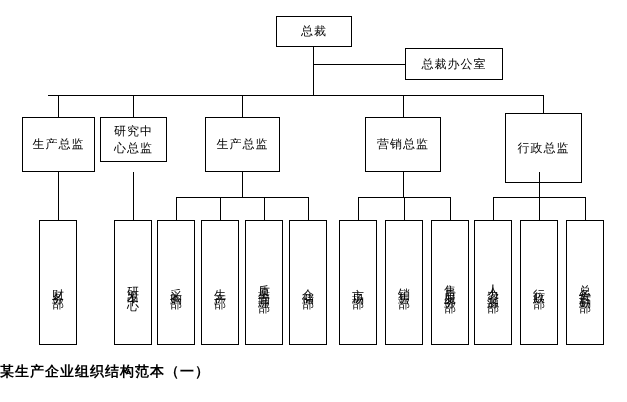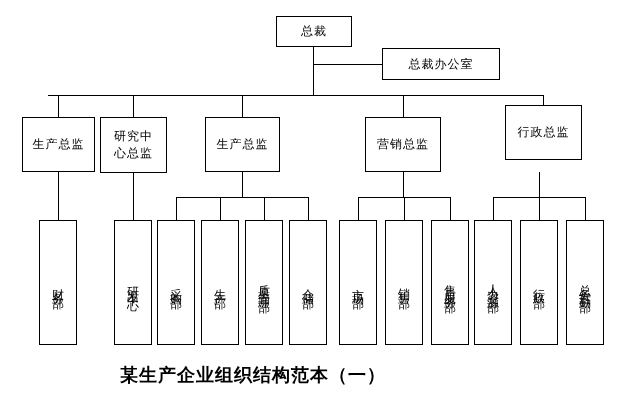--- a/index.html
+++ b/index.html
@@ -40,57 +40,56 @@
   .line{
     position:absolute;
     background:#000000;
   }
   .hline{height:1px;}
   .vline{width:1px;}
   .caption{
     position:absolute;
     left:0;
     width:506px;
-    text-align:center;
-    font-size:18px;
+    font-size:14px;
     font-weight:bold;
     letter-spacing:1px;
     color:#000000;
   }
 </style>
 </head>
 <body>
 
 <div id="chart">
 
   <div class="box" style="left:276px;top:16px;width:76px;height:31px;">总裁</div>
 
   <div class="line vline" style="left:313px;top:47px;height:49px;"></div>
 
   <div class="line hline" style="left:313px;top:64px;width:92px;"></div>
-  <div class="box" style="left:382px;top:48px;width:118px;height:32px;">总裁办公室</div>
+  <div class="box" style="left:405px;top:48px;width:98px;height:32px;">总裁办公室</div>
 
   <div class="line hline" style="left:48px;top:95px;width:496px;"></div>
 
   <div class="line vline" style="left:58px;top:95px;height:22px;"></div>
   <div class="line vline" style="left:133px;top:95px;height:22px;"></div>
   <div class="line vline" style="left:242px;top:95px;height:22px;"></div>
   <div class="line vline" style="left:403px;top:95px;height:22px;"></div>
   <div class="line vline" style="left:543px;top:95px;height:22px;"></div>
 
   <div class="box" style="left:22px;top:117px;width:73px;height:55px;">生产总监</div>
 
-  <div class="box" style="left:100px;top:117px;width:67px;height:56px;">研究中
+  <div class="box" style="left:100px;top:117px;width:67px;height:45px;">研究中
 心总监</div>
 
   <div class="box" style="left:205px;top:117px;width:75px;height:55px;">生产总监</div>
 
   <div class="box" style="left:365px;top:117px;width:76px;height:55px;">营销总监</div>
 
-  <div class="box" style="left:505px;top:105px;width:77px;height:55px;">行政总监</div>
+  <div class="box" style="left:505px;top:113px;width:77px;height:70px;">行政总监</div>
 
   <div class="line vline" style="left:58px;top:172px;height:48px;"></div>
 
   <div class="line vline" style="left:133px;top:172px;height:48px;"></div>
 
   <div class="line vline" style="left:242px;top:172px;height:26px;"></div>
   <div class="line hline" style="left:176px;top:197px;width:133px;"></div>
   <div class="line vline" style="left:176px;top:197px;height:23px;"></div>
   <div class="line vline" style="left:220px;top:197px;height:23px;"></div>
   <div class="line vline" style="left:264px;top:197px;height:23px;"></div>

